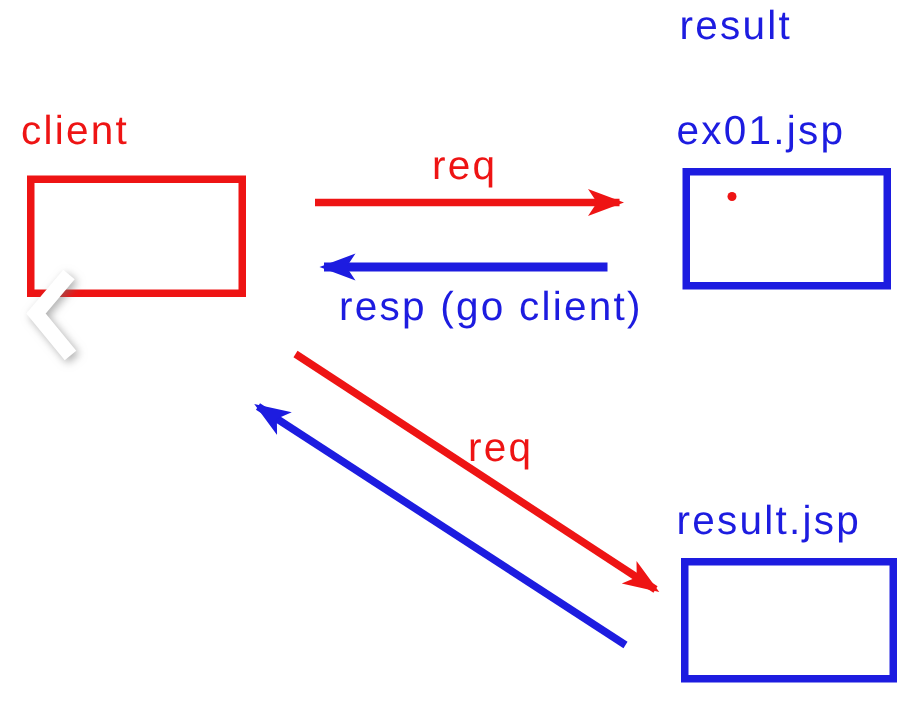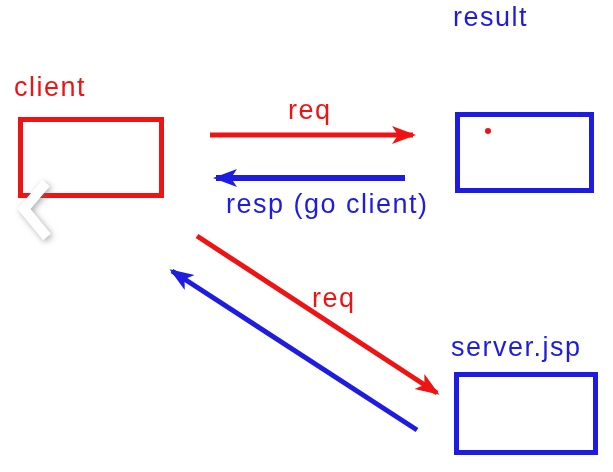--- a/index.html
+++ b/index.html
@@ -80,21 +80,22 @@
     filter:drop-shadow(2px 2px 3px rgba(110,110,110,0.55));
   }
 </style>
 </head>
 <body>
 
 <div class="canvas">
 
   <div class="label blue-text server-label">result</div>
   <div class="label red-text client-label">client</div>
-  <div class="label blue-text result-label">server.jsp</div>
+  <div class="label blue-text ex01-label">ex01.jsp</div>
+  <div class="label blue-text result-label">result.jsp</div>
   <div class="label red-text req-top-label">req</div>
   <div class="label blue-text resp-top-label">resp (go client)</div>
   <div class="label red-text req-diag-label">req</div>
 
   <div class="box red-border client-box"></div>
   <div class="box blue-border ex01-box"></div>
   <div class="box blue-border result-box"></div>
   <div class="dot"></div>
 
   <svg class="arrows" viewBox="0 0 613 472" xmlns="http://www.w3.org/2000/svg">

